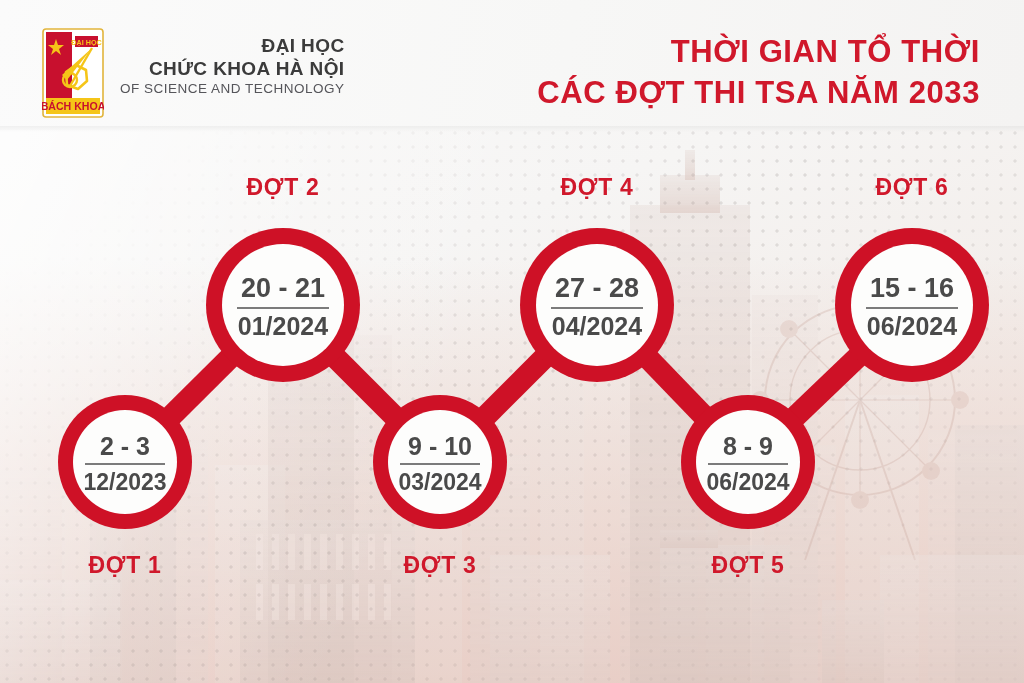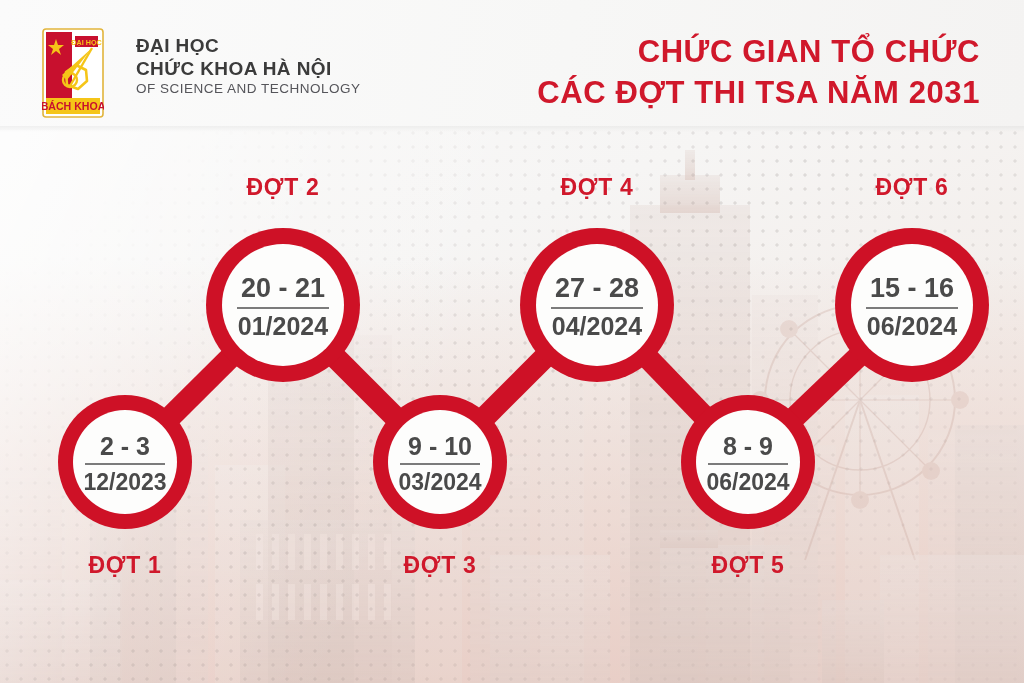--- a/index.html
+++ b/index.html
@@ -39,21 +39,21 @@
     position:absolute; top:0; left:0; right:0; height:130px;
     background:linear-gradient(100deg,#fbfbfb 0%,#f7f7f6 55%,#f4f3f2 100%);
   }
   .bg-topshadow {
     position:absolute; top:126px; left:0; right:0; height:6px;
     background:linear-gradient(180deg,rgba(0,0,0,.045),rgba(0,0,0,0));
   }
 
   
   .header { position:absolute; top:0; left:0; width:1024px; height:130px; z-index:6; }
-  .brand { position:absolute; left:42px; top:28px; display:flex; align-items:flex-start; gap:32px; }
+  .brand { position:absolute; left:42px; top:28px; display:flex; align-items:flex-start; gap:16px;text-align:right; }
   .logo-mark { width:62px; height:90px; flex:none; }
   .brand-text { padding-top:6px; }
   .brand-l1, .brand-l2 {
     font-size:19px; font-weight:bold; color:#3b3b3b;
     letter-spacing:.4px; line-height:1.22; white-space:nowrap;
   }
   .brand-l3, .brand-l4 {
     font-size:13.5px; color:#55555a; letter-spacing:.5px;
     line-height:1.28; white-space:nowrap;
   }
@@ -214,22 +214,22 @@
       </svg>
 
       <div class="brand-text">
         <div class="brand-l1">ĐẠI HỌC</div>
         <div class="brand-l2">CHỨC KHOA HÀ NỘI</div>
         <div class="brand-l4">OF SCIENCE AND TECHNOLOGY</div>
       </div>
     </div>
 
     <div class="title">
-      <div class="title-l1">CHỨC GIAN TỔ CHỨC</div>
-      <div class="title-l2">CÁC ĐỢT THI TSA NĂM 2031</div>
+      <div class="title-l1">THỜI GIAN TỔ THỜI</div>
+      <div class="title-l2">CÁC ĐỢT THI TSA NĂM 2033</div>
     </div>
   </div>
 
   <svg class="chain" viewBox="0 0 1024 683">
     <g id="connectors">
         <path d="M173.1862783459906 429.62589647321926 L243.22712756292458 360.0283437703165L227.72024175214926 344.4226879862241 L157.67939253521527 414.02024068912687 Z" fill="#CE1126"></path>
         <path d="M322.59797974644664 360.1543289325507 L391.9167388793148 429.47308806541884L407.47308806541884 413.9167388793148 L338.1543289325507 344.59797974644664 Z" fill="#CE1126"></path>
         <path d="M488.0832611206852 429.47308806541884 L557.4020202535532 360.1543289325507L541.8456710674493 344.59797974644664 L472.52691193458116 413.9167388793148 Z" fill="#CE1126"></path>
         <path d="M635.5162371847301 360.9151095244354 L700.5593808025028 428.5427489150997L716.4157673622237 413.2923389118013 L651.3726237444511 345.66469952113704 Z" fill="#CE1126"></path>
         <path d="M796.78097348097 430.52911462559547 L871.2089755839944 359.27791749038306L855.995478301532 343.38611141188744 L781.5674761985076 414.63730854709985 Z" fill="#CE1126"></path>

